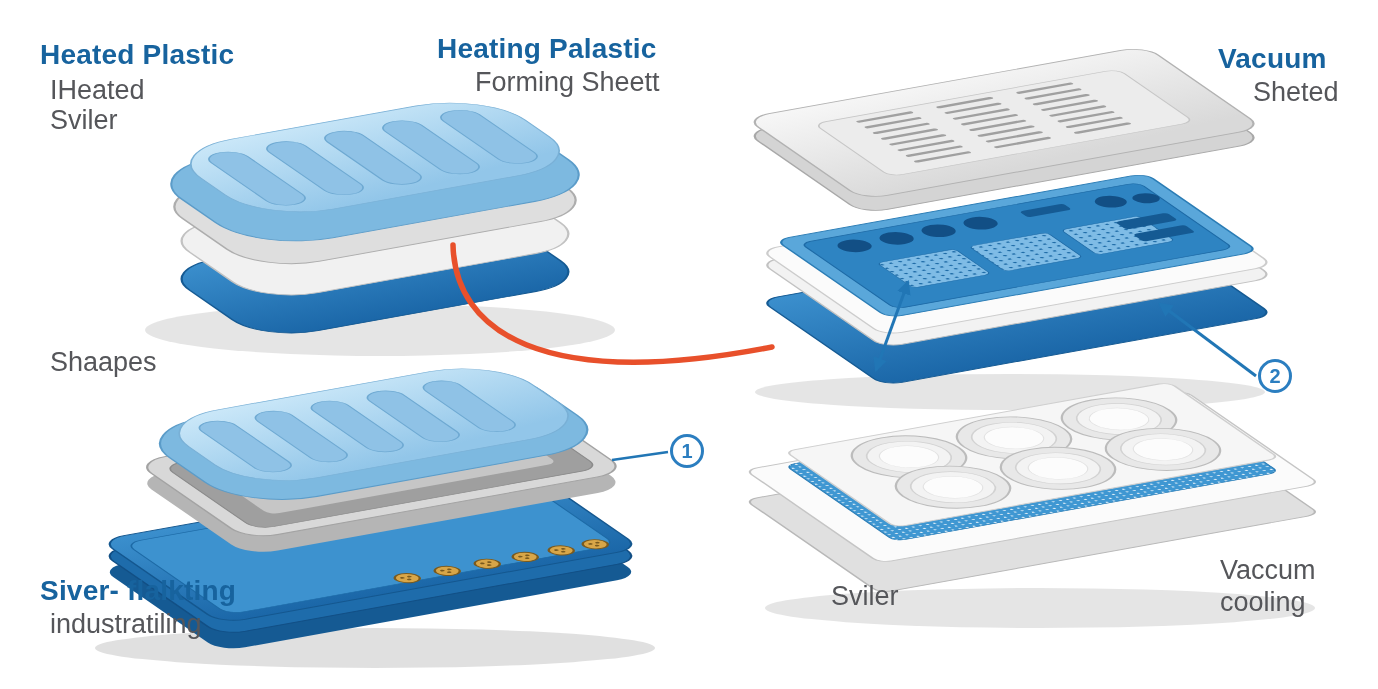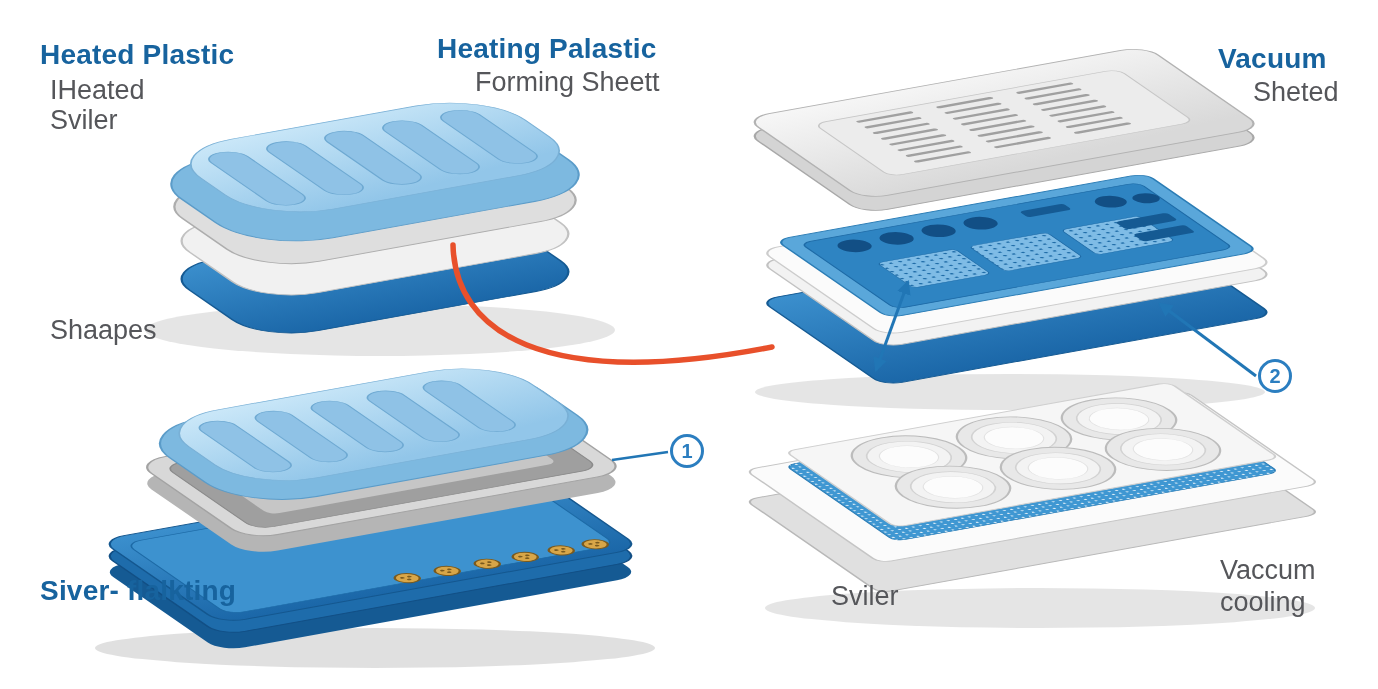--- a/index.html
+++ b/index.html
@@ -219,24 +219,25 @@
   <div class="lbl lbl-title" style="left:40px; top:40px">Heated Plastic</div>
   <div class="lbl lbl-sub" style="left:40px; top:76px">IHeated</div>
   <div class="lbl lbl-sub" style="left:40px; top:106px">Sviler</div>
 
   <div class="lbl lbl-sub" style="left:465px; top:68px">Forming Sheett</div>
   <div class="lbl lbl-title" style="left:437px; top:34px">Heating Palastic</div>
 
   <div class="lbl lbl-title" style="left:1218px; top:44px">Vacuum</div>
   <div class="lbl lbl-sub" style="left:1243px; top:78px">Sheted</div>
 
-  <div class="lbl lbl-sub" style="left:40px; top:316px">Shaapes</div>
+  <div class="lbl lbl-sub" style="left:40px; top:348px">Shaapes</div>
 
 
   <div class="lbl lbl-title" style="left:40px; top:576px">Siver- flalkting</div>
+  <div class="lbl lbl-sub" style="left:40px; top:610px">industratiling</div>
 
   <div class="lbl lbl-sub" style="left:821px; top:582px">Sviler</div>
 
   <div class="lbl lbl-sub" style="left:1210px; top:556px">Vaccum</div>
   <div class="lbl lbl-sub" style="left:1210px; top:588px">cooling</div>
 
   <div class="step-badge" style="left:670px; top:434px">1</div>
   <div class="step-badge" style="left:1258px; top:359px">2</div>
 
 </div>

